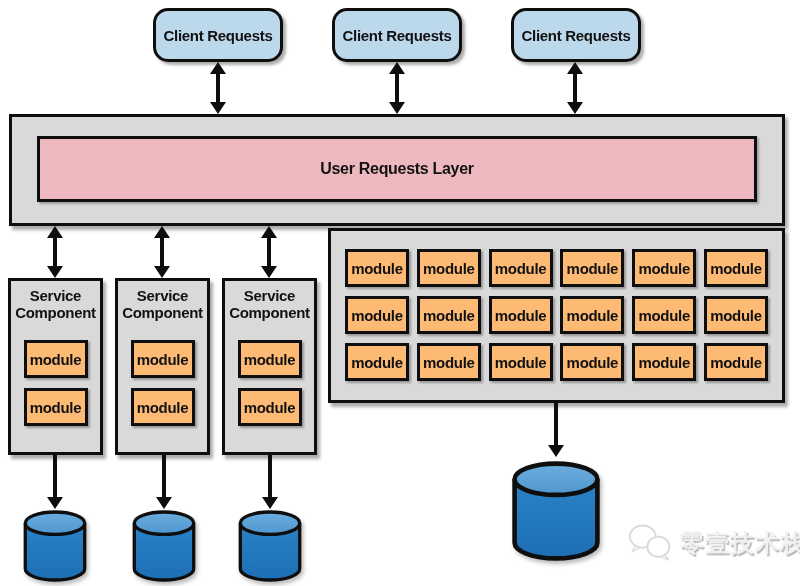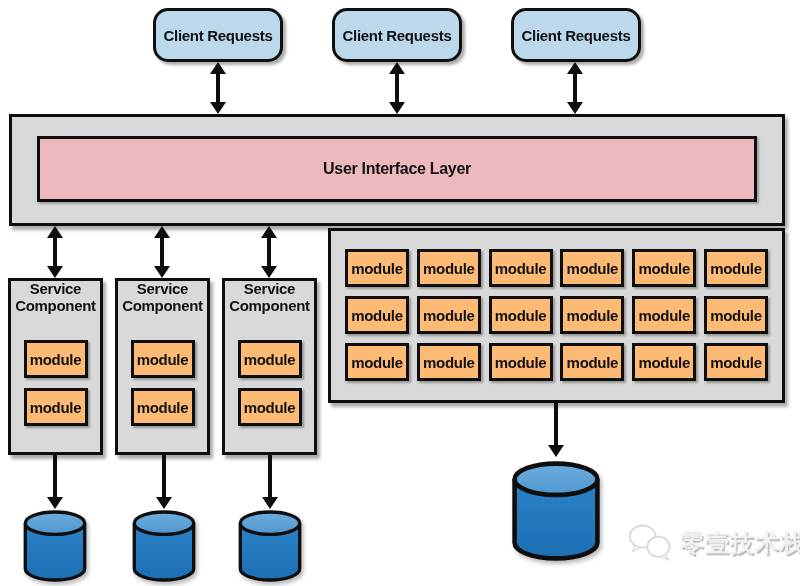--- a/index.html
+++ b/index.html
@@ -23,21 +23,21 @@
   .ui-outer{left:9px;top:114px;width:776px;height:112px;}
   .ui-inner{
     position:absolute;left:25px;top:19px;width:720px;height:66px;
     background:#edb9be;border:3px solid #0e0e0e;box-sizing:border-box;
     box-shadow:2px 2px 2px rgba(70,70,70,.4);
     display:flex;align-items:center;justify-content:center;
     font-weight:bold;font-size:16px;
   }
   .svc{width:95px;height:177px;top:278px;}
   .svc-title{
-    text-align:center;font-weight:bold;font-size:15px;line-height:1.12;
+    padding-top:7px;text-align:center;font-weight:bold;font-size:15px;line-height:1.12;
   }
   .svc .module{position:absolute;left:50%;transform:translateX(-50%);}
   .module{
     width:64px;height:38px;background:#fdba74;border:3px solid #0e0e0e;box-sizing:border-box;
     box-shadow:2px 2px 2px rgba(70,70,70,.45);
     display:flex;align-items:center;justify-content:center;font-weight:bold;font-size:15px;
   }
   .gridpanel{
     left:328px;top:228px;width:457px;height:175px;
     display:grid;grid-template-columns:repeat(6,64px);grid-auto-rows:39px;
@@ -89,21 +89,21 @@
       <i class="head dn"></i>
     </div>
   <div class="varrow double" style="left:567px;top:62px;height:52px">
       <i class="head up"></i>
       <i class="shaft"></i>
       <i class="head dn"></i>
     </div>
 
   <div class="panel ui-outer">
     <div class="ui-inner">
-      <span>User Interface Layer</span>
+      <span>User Requests Layer</span>
     </div>
   </div>
 
   <div class="varrow double" style="left:47px;top:226px;height:52px">
       <i class="head up"></i>
       <i class="shaft"></i>
       <i class="head dn"></i>
     </div>
   <div class="varrow double" style="left:154px;top:226px;height:52px">
       <i class="head up"></i>

